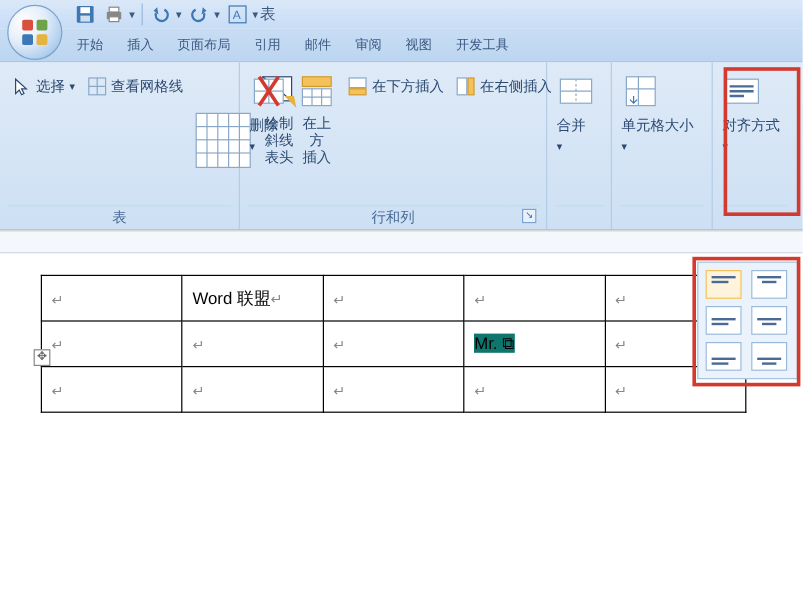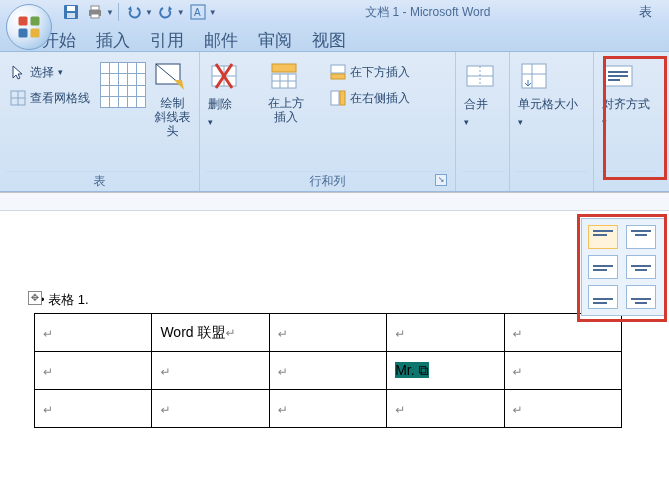--- a/index.html
+++ b/index.html
@@ -8,29 +8,29 @@
   .titlebar{height:24px;background:linear-gradient(#dbe8f8,#c7dcf6);display:flex;align-items:center;font-size:12px;color:#3b5a82}
   .office-btn{width:46px;height:46px;border-radius:50%;background:radial-gradient(circle at 30% 30%,#fff,#e4eef9 40%,#b7d3ef 70%,#8ab3de);border:1px solid #7aa3cf;position:absolute;top:4px;left:6px;z-index:5;display:flex;align-items:center;justify-content:center}
   .office-btn svg{width:30px;height:30px}
   .qat{margin-left:60px;display:flex;align-items:center;gap:2px}
   .qat .qbtn{width:22px;height:20px;display:flex;align-items:center;justify-content:center;border-radius:2px}
   .qat .sep{width:1px;height:18px;background:#9cb9da;margin:0 2px}
   .drop{font-size:8px;color:#3b5a82;margin-left:-2px}
   .title-center{flex:1;text-align:center;color:#4a6b96}
   .title-right{width:30px;text-align:left;color:#3b5a82;font-size:13px}
   
-  .tabs{height:28px;background:linear-gradient(#c8ddf4,#bcd5f0);display:flex;align-items:flex-start;font-size:17px;color:#3b5a82;padding-left:32px;border-bottom:1px solid #9ab9db}
+  .tabs{height:28px;background:linear-gradient(#c8ddf4,#bcd5f0);display:flex;align-items:center;font-size:11px;color:#3b5a82;padding-left:54px;border-bottom:1px solid #9ab9db}
   .tab{padding:5px 10px 6px;cursor:pointer}
   
   .ribbon{height:140px;background:linear-gradient(#dfeaf7,#cde0f4);border-bottom:1px solid #9ab9db;display:flex;position:relative}
   .group{border-right:1px solid #b4cce6;padding:4px 6px 2px;display:flex;flex-direction:column}
   .group-body{flex:1;display:flex;gap:4px}
   .group-label{height:18px;font-size:12px;color:#4a6b96;text-align:center;border-top:1px solid #c6dbef;padding-top:1px;position:relative}
   .group-label .dlg{position:absolute;right:2px;top:2px;width:12px;height:12px;border:1px solid #7aa3cf;font-size:8px;line-height:10px;color:#4a6b96;background:#e8f0fa}
-  .col{display:flex;flex-direction:column;gap:2px}
+  .col{display:flex;flex-direction:row;gap:2px}
   .btn-s{height:24px;display:flex;align-items:center;gap:4px;padding:0 4px;font-size:12px;color:#2b4a72;border-radius:2px;white-space:nowrap}
   .btn-s .ic{width:16px;height:16px;flex:none}
   .btn-big{width:56px;display:flex;flex-direction:column;align-items:flex-start;padding:4px 2px;font-size:12px;color:#2b4a72;text-align:center;gap:4px;border-radius:3px}
   .btn-big .ic{width:32px;height:32px}
   
   .tblgrid{width:46px;height:46px;display:grid;grid-template-columns:repeat(5,1fr);grid-template-rows:repeat(4,1fr);gap:1px;background:#8aa8c8;padding:1px;margin:6px 2px 0}
   .tblgrid i{background:#fff}
   
   .hl{position:absolute;border:3px solid #d23a2f;pointer-events:none}
   
@@ -94,31 +94,32 @@
       </div>
     <span class="drop">▼</span>
     <div class="qbtn">
         <svg width="16" height="16">
           <rect x="1" y="1" width="14" height="14" fill="none" stroke="#3d78b5"></rect>
           <text x="4" y="12" font-size="10" fill="#3d78b5">A</text>
         </svg>
       </div>
     <span class="drop">▼</span>
   </div>
-  <div class="title-center">文档 1 - Microsoft Word</div>
   <div class="title-right">表</div>
 </div>
 
 <div class="tabs">
   <div class="tab">开始</div>
   <div class="tab">插入</div>
+  <div class="tab">页面布局</div>
   <div class="tab">引用</div>
   <div class="tab">邮件</div>
   <div class="tab">审阅</div>
   <div class="tab">视图</div>
+  <div class="tab">开发工具</div>
 </div>
 
 <div class="ribbon">
 
   <div class="group" style="width:200px">
     <div class="group-body">
       <div class="col" style="padding-top:4px">
         <div class="btn-s">
           <span class="ic">
               <svg width="16" height="16">
@@ -283,21 +284,20 @@
     <div class="group-label"></div>
   </div>
 
   <div class="hl" style="right:2px;top:4px;width:64px;height:124px"></div>
 </div>
 
 <div class="docarea">
   <div class="ruler"></div>
   <div class="page">
     <div class="move-handle">✥</div>
-    <div class="caption">• <span>表格 1</span>.</div>
     <table class="doc">
       <tbody>
           <tr>
         <td><span class="para-mark">↵</span></td>
         <td><span>Word 联盟</span><span class="para-mark">↵</span></td>
         <td><span class="para-mark">↵</span></td>
         <td><span class="para-mark">↵</span></td>
         <td><span class="para-mark">↵</span></td>
       </tr>
       <tr>

